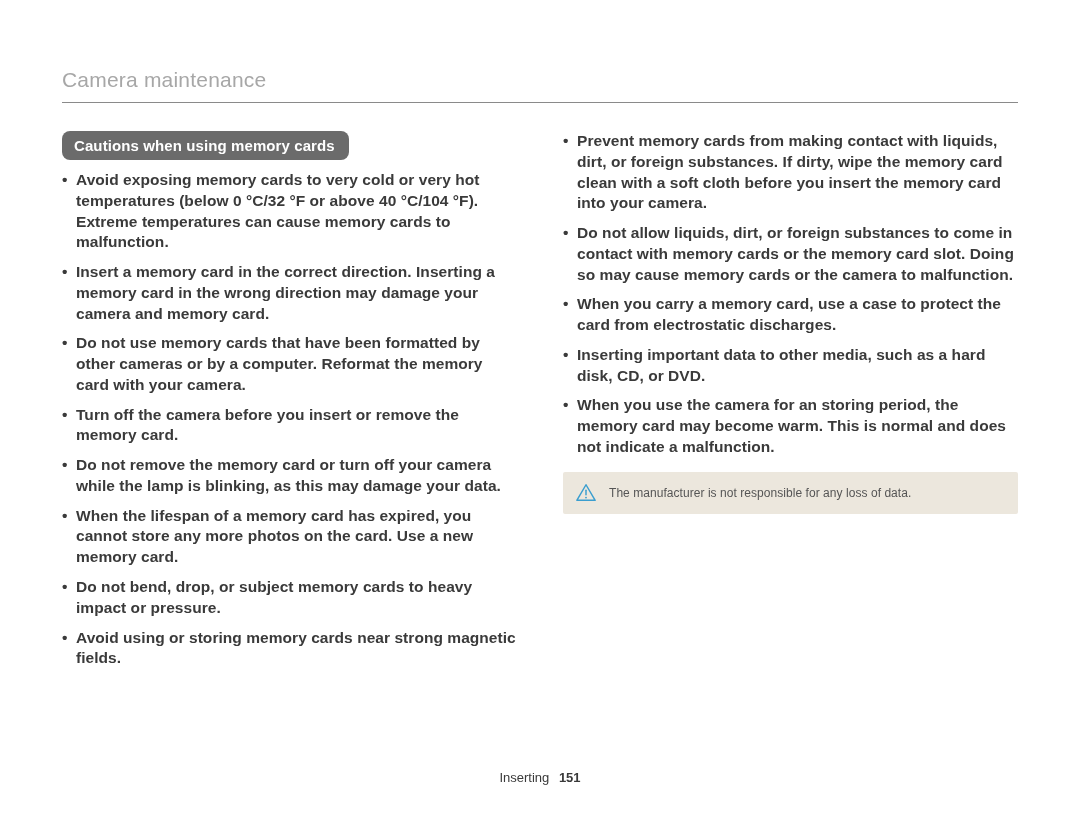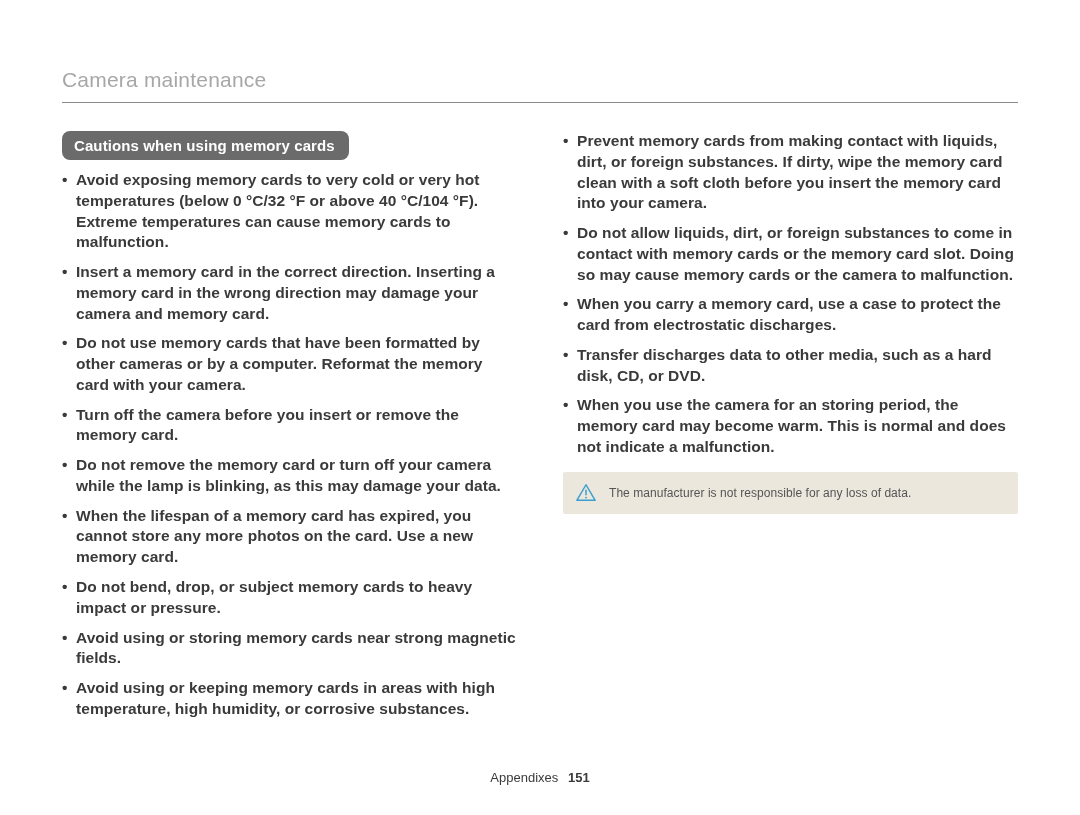--- a/index.html
+++ b/index.html
@@ -124,45 +124,44 @@
       <div class="section-pill">Cautions when using memory cards</div>
       <ul>
         <li>Avoid exposing memory cards to very cold or very hot temperatures (below 0 °C/32 °F or above 40 °C/104 °F). Extreme temperatures can cause memory cards to malfunction.</li>
         <li>Insert a memory card in the correct direction. Inserting a memory card in the wrong direction may damage your camera and memory card.</li>
         <li>Do not use memory cards that have been formatted by other cameras or by a computer. Reformat the memory card with your camera.</li>
         <li>Turn off the camera before you insert or remove the memory card.</li>
         <li>Do not remove the memory card or turn off your camera while the lamp is blinking, as this may damage your data.</li>
         <li>When the lifespan of a memory card has expired, you cannot store any more photos on the card. Use a new memory card.</li>
         <li>Do not bend, drop, or subject memory cards to heavy impact or pressure.</li>
         <li>Avoid using or storing memory cards near strong magnetic fields.</li>
-        <li>Avoid using or keeping memory cards in areas with high temperature, high humidity, or corrosive substances.</li>
       </ul>
     </div>
 
     <div class="col">
       <ul>
         <li>Prevent memory cards from making contact with liquids, dirt, or foreign substances. If dirty, wipe the memory card clean with a soft cloth before you insert the memory card into your camera.</li>
         <li>Do not allow liquids, dirt, or foreign substances to come in contact with memory cards or the memory card slot. Doing so may cause memory cards or the camera to malfunction.</li>
         <li>When you carry a memory card, use a case to protect the card from electrostatic discharges.</li>
-        <li>Transfer discharges data to other media, such as a hard disk, CD, or DVD.</li>
+        <li>Inserting important data to other media, such as a hard disk, CD, or DVD.</li>
         <li>When you use the camera for an storing period, the memory card may become warm. This is normal and does not indicate a malfunction.</li>
       </ul>
 
       <div class="callout">
         <span class="alert-icon">
           <svg width="22" height="22" viewBox="0 0 24 24" fill="none">
             <path d="M12 3 L22 20 H2 Z" stroke="#3a9ecf" stroke-width="1.6" fill="none" stroke-linejoin="round"></path>
             <line x1="12" y1="9" x2="12" y2="14" stroke="#3a9ecf" stroke-width="1.6" stroke-linecap="round"></line>
             <circle cx="12" cy="17" r="1" fill="#3a9ecf"></circle>
           </svg>
         </span>
         <span class="callout-text">The manufacturer is not responsible for any loss of data.</span>
       </div>
     </div>
 
   </div>
 
 </div>
 
 <div class="footer">
-  <span>Appendixes</span>
+  <span>Inserting</span>
   <span class="footer-page">151</span>
 </div>
 
 </body></html>

